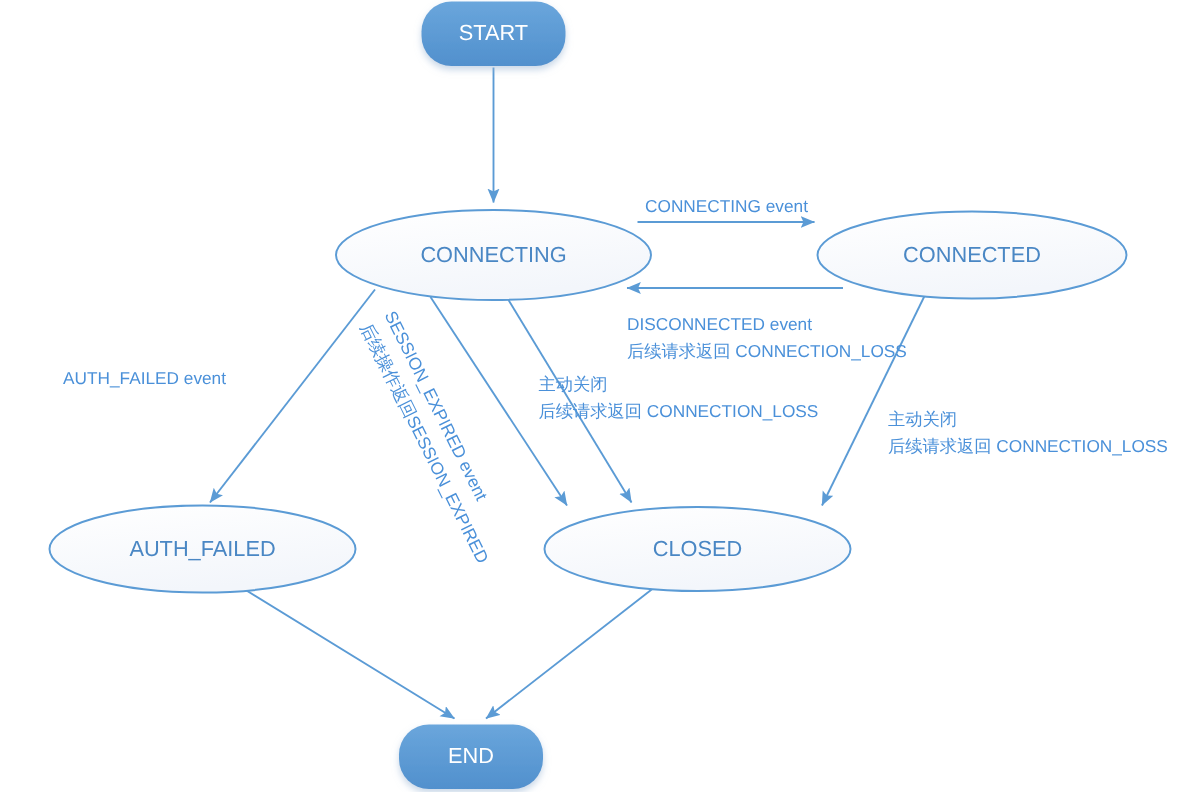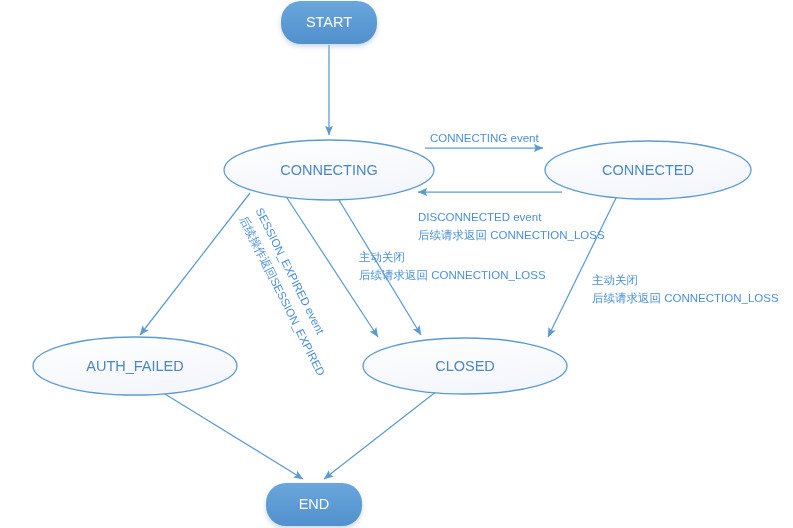--- a/index.html
+++ b/index.html
@@ -140,20 +140,21 @@
   <div class="edge-label" style="left:430px; top:130px;">
     <div>CONNECTING event</div>
   </div>
 
   <div class="edge-label" style="left:418px; top:197px;margin-top:12px;">
     <div>DISCONNECTED event</div>
     <div>后续请求返回 CONNECTION_LOSS</div>
   </div>
 
   <div class="edge-label" style="left:42px; top:245px;">
+    <div>AUTH_FAILED event</div>
   </div>
 
   <div class="edge-label rotated" style="left:266px; top:205px; transform: rotate(63.5deg);">
     <div>SESSION_EXPIRED event</div>
     <div>后续操作返回SESSION_EXPIRED</div>
   </div>
 
   <div class="edge-label" style="left:359px; top:249px;">
     <div>主动关闭</div>
     <div>后续请求返回 CONNECTION_LOSS</div>

